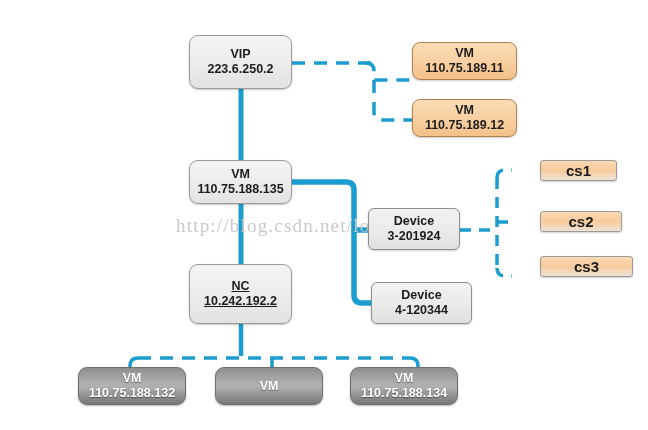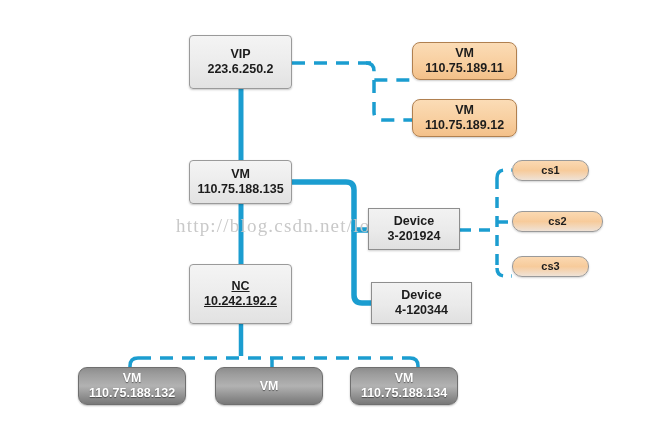--- a/index.html
+++ b/index.html
@@ -33,48 +33,49 @@
     text-align: center;
     line-height: 1.18;
     z-index: 5;
   }
   .node .l1 { font-weight: bold; }
   .node .l2 { font-weight: bold; text-align: center; }
 
   
   .gray-round {
     border: 1px solid #9a9a9a;
-    border-radius: 4px;
+    border-radius: 9px;
     background: linear-gradient(180deg, #f4f4f4 0%, #ededed 45%, #e2e2e2 100%);
     color: #1c1c1c;
     font-size: 12.5px;
     box-shadow: 0 1px 2px rgba(0,0,0,0.22);
   }
   
   .orange-round {
     border: 1px solid #b08050;
     border-radius: 8px;
     background: linear-gradient(180deg, #fbdcb6 0%, #f8cfa0 55%, #f3c089 100%);
     color: #1c1c1c;
     font-size: 12.5px;
     box-shadow: 0 1px 2px rgba(0,0,0,0.20);
   }
   
   .orange-rect {
     border: 1px solid #9a9a9a;
-    border-radius: 10px;
+    border-radius: 3px;
     background: linear-gradient(180deg, #fbd9b2 0%, #f7cb9b 50%, #efe2d6 100%);
     color: #1c1c1c;
-    font-size: 11px;
+    font-size: 15px;
     box-shadow: 0 1px 2px rgba(0,0,0,0.18);
+    margin-left: 28px;
   }
   
   .gray-rect {
     border: 1px solid #8e8e8e;
-    border-radius: 0;
+    border-radius: 6px;
     background: linear-gradient(180deg, #f2f2f2 0%, #eaeaea 55%, #e0e0e0 100%);
     color: #1c1c1c;
     font-size: 12.5px;
     box-shadow: 0 1px 2px rgba(0,0,0,0.20);
   }
   
   .dark-round {
     border: 1px solid #6f6f6f;
     border-radius: 9px;
     background: linear-gradient(180deg, #8d8d8d 0%, #9d9d9d 18%, #b2b2b2 50%, #8c8c8c 82%, #787878 100%);
@@ -158,25 +159,25 @@
 
   <div class="node gray-rect" style="left:371px; top:282px; width:101px; height:42px;">
     <div class="l1">Device</div>
     <div class="l2">4-120344</div>
   </div>
 
   <div class="node orange-rect" style="left:512px; top:160px; width:77px; height:21px;">
     <div class="l1">cs1</div>
   </div>
 
-  <div class="node orange-rect" style="left:512px; top:211px; width:91px; height:21px;">
+  <div class="node orange-rect" style="left:512px; top:211px; width:82px; height:21px;">
     <div class="l1">cs2</div>
   </div>
 
-  <div class="node orange-rect" style="left:512px; top:256px; width:77px; height:21px;">
+  <div class="node orange-rect" style="left:512px; top:256px; width:93px; height:21px;">
     <div class="l1">cs3</div>
   </div>
 
   <div class="node gray-round" style="left:189px; top:264px; width:103px; height:60px;text-decoration:underline;">
     <div class="l1">NC</div>
     <div class="l2">10.242.192.2</div>
   </div>
 
   <div class="node dark-round" style="left:78px; top:367px; width:108px; height:38px;">
     <div class="l1">VM</div>

